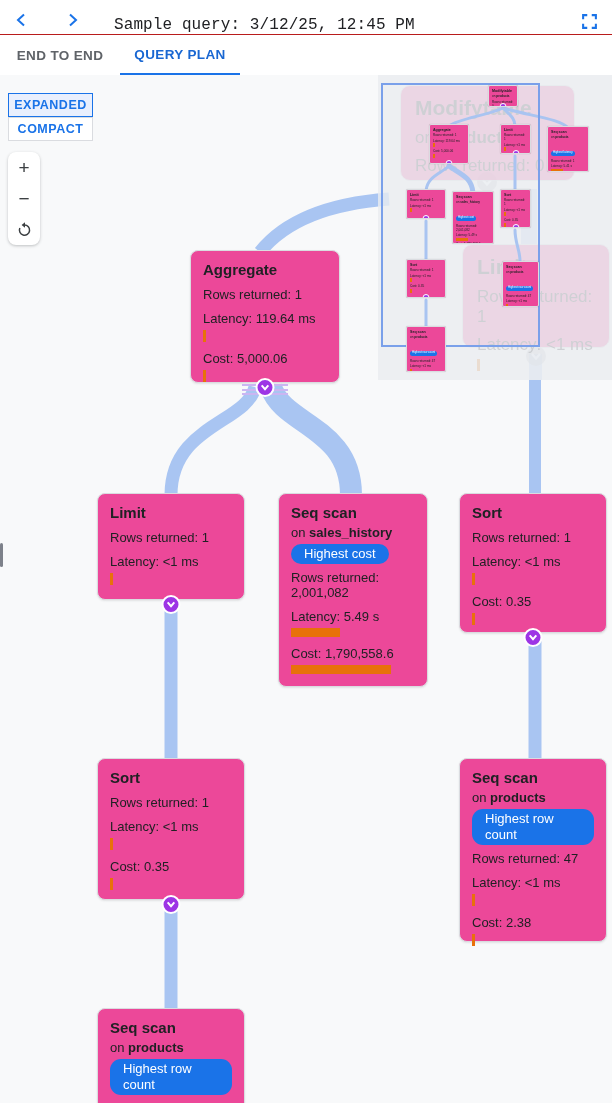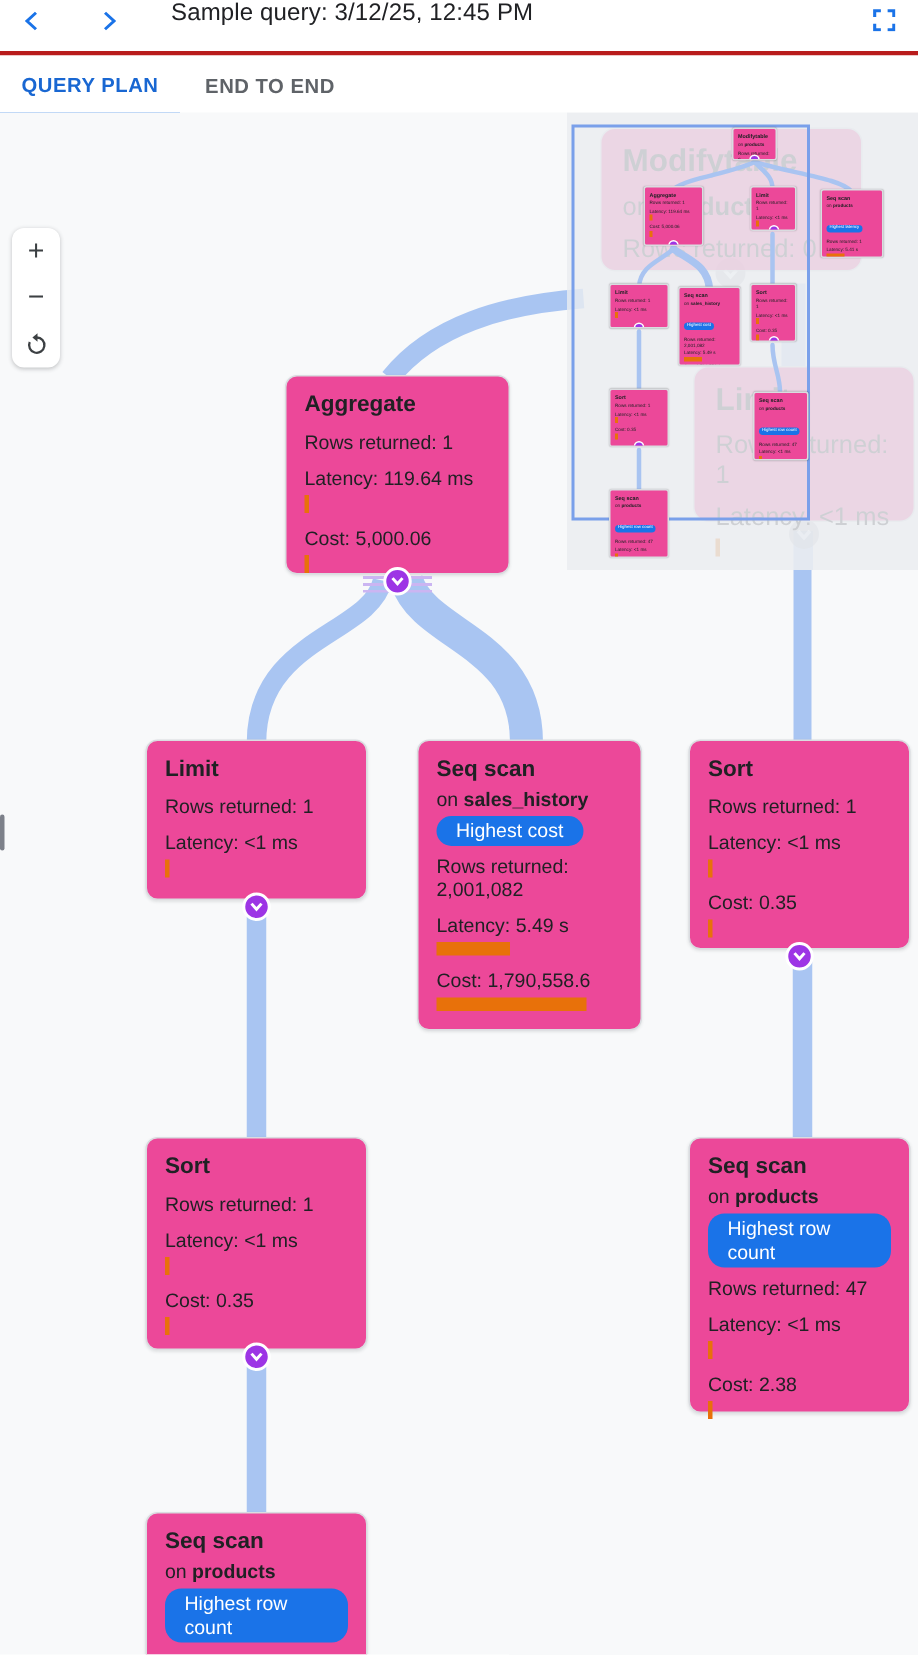--- a/index.html
+++ b/index.html
@@ -1,18 +1,18 @@
 <!DOCTYPE html>
 <html><head>
 <meta charset="utf-8">
 <style>
   html,body{margin:0;padding:0;}
   body{width:612px;height:1103px;background:#fff;font-family:"Liberation Sans",sans-serif;color:#202124;overflow:hidden;position:relative;}
   
-  .hdr{height:34px;display:flex;align-items:flex-start;border-bottom:3px solid #b91c1c;background:#fff;}
+  .hdr{height:34px;display:flex;align-items:flex-end;border-bottom:1px solid #b91c1c;background:#fff;font-family:Liberation Mono, monospace;}
   .navbtn{width:28px;height:28px;margin-left:8px;display:flex;align-items:center;justify-content:center;cursor:pointer;}
   .hdr-title{font-size:16px;margin-left:28px;letter-spacing:.1px;}
   .fsbtn{margin-left:auto;margin-right:10px;width:26px;height:26px;display:flex;align-items:center;justify-content:center;cursor:pointer;}
   
   .tabs{height:41px;display:flex;background:#fff;}
   .tab{width:120px;display:flex;align-items:center;justify-content:center;font-size:13.5px;font-weight:700;letter-spacing:.35px;color:#5f6368;box-sizing:border-box;cursor:pointer;}
   .tab.active{color:#1967d2;border-bottom:3px solid #1a73e8;}
   
   .canvas{position:absolute;left:0;top:75px;width:612px;height:1028px;background:#f8f9fa;overflow:hidden;}
   .edges{position:absolute;left:0;top:0;z-index:0;}
@@ -79,22 +79,22 @@
   </div>
   <div class="hdr-title">Sample query: 3/12/25, 12:45 PM</div>
   <div class="fsbtn">
     <svg width="15" height="15" viewBox="0 0 16 16">
         <path d="M1.2 5.6V1.2h4.4 M10.4 1.2h4.4v4.4 M14.8 10.4v4.4h-4.4 M5.6 14.8H1.2v-4.4" fill="none" stroke="#1a73e8" stroke-width="2.2"></path>
       </svg>
   </div>
 </div>
 
 <div class="tabs">
+  <div class="tab">END TO END</div>
   <div class="tab active">QUERY PLAN</div>
-  <div class="tab">END TO END</div>
 </div>
 
 <div class="canvas" id="canvas">
 
   <svg class="edges" width="612" height="1028">
     <path d="M389 124 C 335 128 288 142 260 177" stroke-width="13"></path>
     <path d="M255 312 C 247 348 171 350 171 420" stroke-width="13"></path>
     <path d="M271 312 C 283 350 351 352 351 420" stroke-width="22"></path>
     <path d="M535 305 L 535 420" stroke-width="12"></path>
     <path d="M171 527 L 171 686" stroke-width="13"></path>
@@ -187,20 +187,24 @@
         <div class="line">Latency: &lt;1 ms</div>
         <div class="bar bar-s"></div>
         <div class="line">Cost: 0.35</div>
         <div class="bar bar-s"></div>
         <div class="dot"></div>
       </div>
       <div class="node mini" style="left: 124px; top: 186px; width: 37px; height: 46px;"><div class="title">Seq scan</div><div class="sub">on <b>products</b></div><div class="badge">Highest row count</div><div class="line">Rows returned: 47</div><div class="line">Latency: &lt;1 ms</div><div class="bar bar-s"></div></div>
       <div class="node mini" style="left: 28px; top: 251px; width: 40px; height: 46px;"><div class="title">Seq scan</div><div class="sub">on <b>products</b></div><div class="badge">Highest row count</div><div class="line">Rows returned: 47</div><div class="line">Latency: &lt;1 ms</div><div class="bar bar-s"></div></div>
     </div>
 
+  <div class="toggle">
+    <div class="tgbtn sel">EXPANDED</div>
+    <div class="tgbtn">COMPACT</div>
+  </div>
   <div class="zoomctl">
     <div class="zbtn">+</div>
     <div class="zbtn">−</div>
     <div class="zbtn">
       <svg width="17" height="17" viewBox="0 0 20 20">
           <path d="M10 4.7 a6 6 0 1 1 -5.5 3.6" fill="none" stroke="#3c4043" stroke-width="1.8"></path>
           <path d="M10.6 1.4 L6.6 4.7 L10.6 8 Z" fill="#3c4043"></path>
         </svg>
     </div>
   </div>

